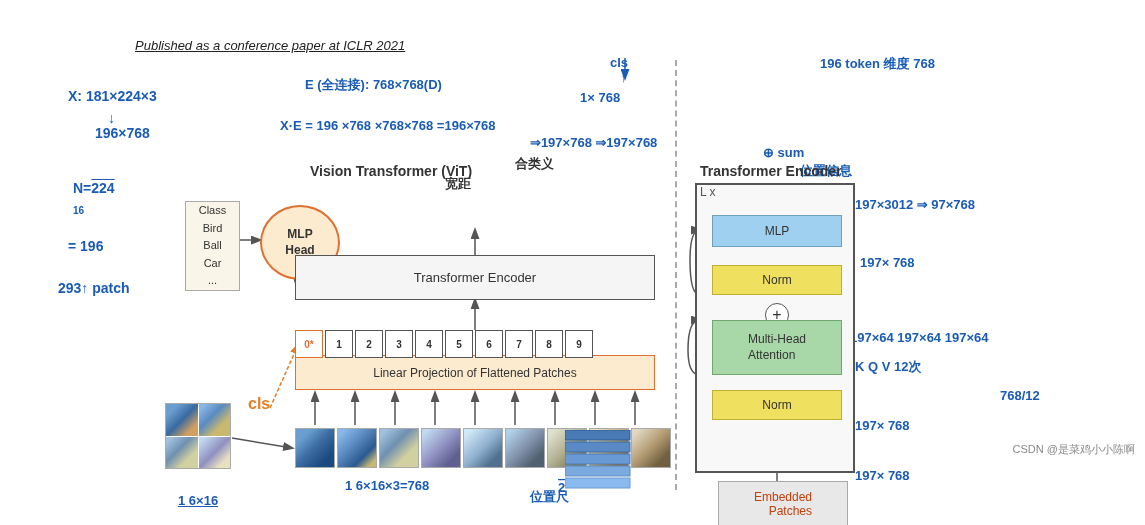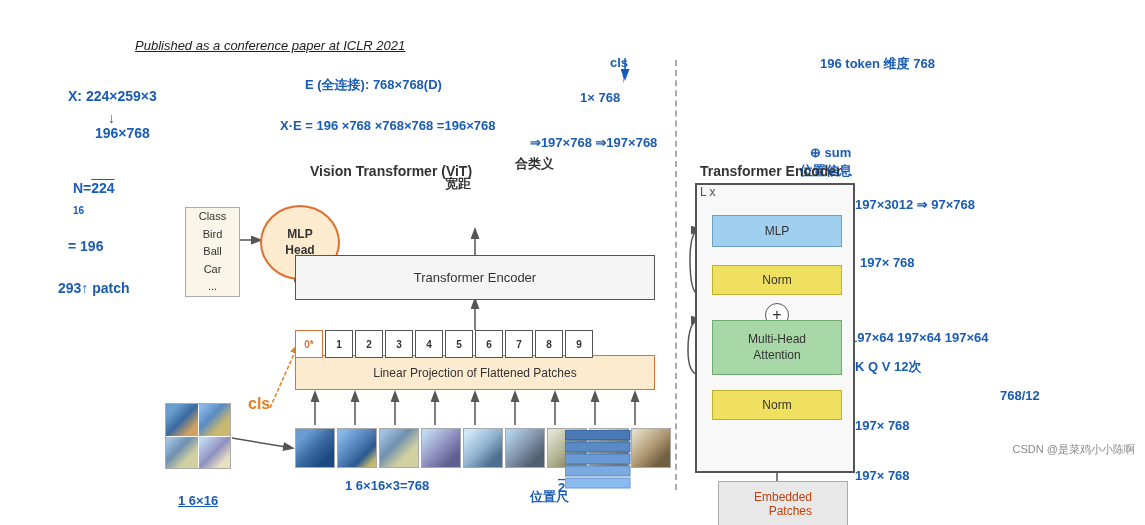--- a/index.html
+++ b/index.html
@@ -111,21 +111,21 @@
       font-size: 12px;
       font-weight: bold;
       color: #333;
       text-align: center;
       line-height: 1.3;
     }
 
     
     .class-box {
       position: absolute;
-      top: 207px;
+      top: 201px;
       left: 185px;
       width: 55px;
       height: 90px;
       border: 1.5px solid #aaa;
       background: #f9f5e8;
       display: flex;
       flex-direction: column;
       align-items: center;
       justify-content: center;
       font-size: 11px;
@@ -296,21 +296,20 @@
       left: 712px;
       width: 130px;
       height: 55px;
       background: #a8d8a8;
       border: 1px solid #70a870;
       display: flex;
       align-items: center;
       justify-content: center;
       font-size: 12px;
       color: #333;
-      text-align: center;
       line-height: 1.3;
     }
 
     
     .plus-circle {
       position: absolute;
       width: 24px;
       height: 24px;
       border: 1.5px solid #555;
       border-radius: 50%;
@@ -429,41 +428,41 @@
       </marker>
       <marker id="arrowOrange" markerWidth="8" markerHeight="6" refX="6" refY="3" orient="auto">
         <polygon points="0 0, 8 3, 0 6" fill="#e67e22"></polygon>
       </marker>
       <marker id="arrowBlue" markerWidth="8" markerHeight="6" refX="6" refY="3" orient="auto">
         <polygon points="0 0, 8 3, 0 6" fill="#1a5cb5"></polygon>
       </marker>
     </defs>
   </svg>
 
-  <div class="annotation" style="top:88px; left:68px; font-size:14px;">X: 224×259×3</div>
+  <div class="annotation" style="top:88px; left:68px; font-size:14px;">X: 181×224×3</div>
   <div class="annotation" style="top:110px; left:108px; font-size:14px;">↓</div>
   <div class="annotation" style="top:125px; left:95px; font-size:14px;">196×768</div>
   <div class="annotation" style="top:180px; left:73px; font-size:14px;">N=<span style="text-decoration:overline">224</span></div>
   <div class="annotation" style="top:205px; left:73px; font-size:10px;">   16</div>
   <div class="annotation" style="top:238px; left:68px; font-size:14px;">= 196</div>
   <div class="annotation" style="top:280px; left:58px; font-size:14px;">293↑ patch</div>
 
   <div class="annotation" style="top:76px; left:305px; font-size:13px;">E (全连接): 768×768(D)</div>
   <div class="annotation" style="top:118px; left:280px; font-size:13px;">X·E = 196 ×768 ×768×768 =196×768</div>
   <div class="annotation" style="top:135px; left:530px; font-size:13px;">⇒197×768 ⇒197×768</div>
 
   <div class="annotation" style="top:55px; left:610px; font-size:13px;">cls</div>
   <div class="annotation" style="top:70px; left:620px; font-size:13px;">↑</div>
   <div class="annotation" style="top:90px; left:580px; font-size:13px;">1× 768</div>
   <div class="annotation" style="top:55px; left:820px; font-size:13px;">196 token  维度 768</div>
 
   <div class="annotation" style="top:155px; left:515px; font-size:13px; color:#333;">合类义</div>
   <div class="annotation" style="top:175px; left:445px; font-size:13px; color:#333;">宽距</div>
 
-  <div class="annotation" style="top:145px; left:810px; font-size:13px;">⊕ sum</div>
+  <div class="annotation" style="top:145px; left:763px; font-size:13px;">⊕ sum</div>
   <div class="annotation" style="top:162px; left:800px; font-size:13px;">位置信息</div>
 
   <div class="annotation" style="top:197px; left:855px; font-size:13px;">197×3012 ⇒ 97×768</div>
   <div class="annotation" style="top:255px; left:860px; font-size:13px;">197× 768</div>
   <div class="annotation" style="top:330px; left:850px; font-size:13px;">197×64  197×64  197×64</div>
   <div class="annotation" style="top:358px; left:855px; font-size:13px;">K    Q    V   12次</div>
   <div class="annotation" style="top:388px; left:1000px; font-size:13px;">768/12</div>
   <div class="annotation" style="top:418px; left:855px; font-size:13px;">197× 768</div>
   <div class="annotation" style="top:468px; left:855px; font-size:13px;">197× 768</div>
 

